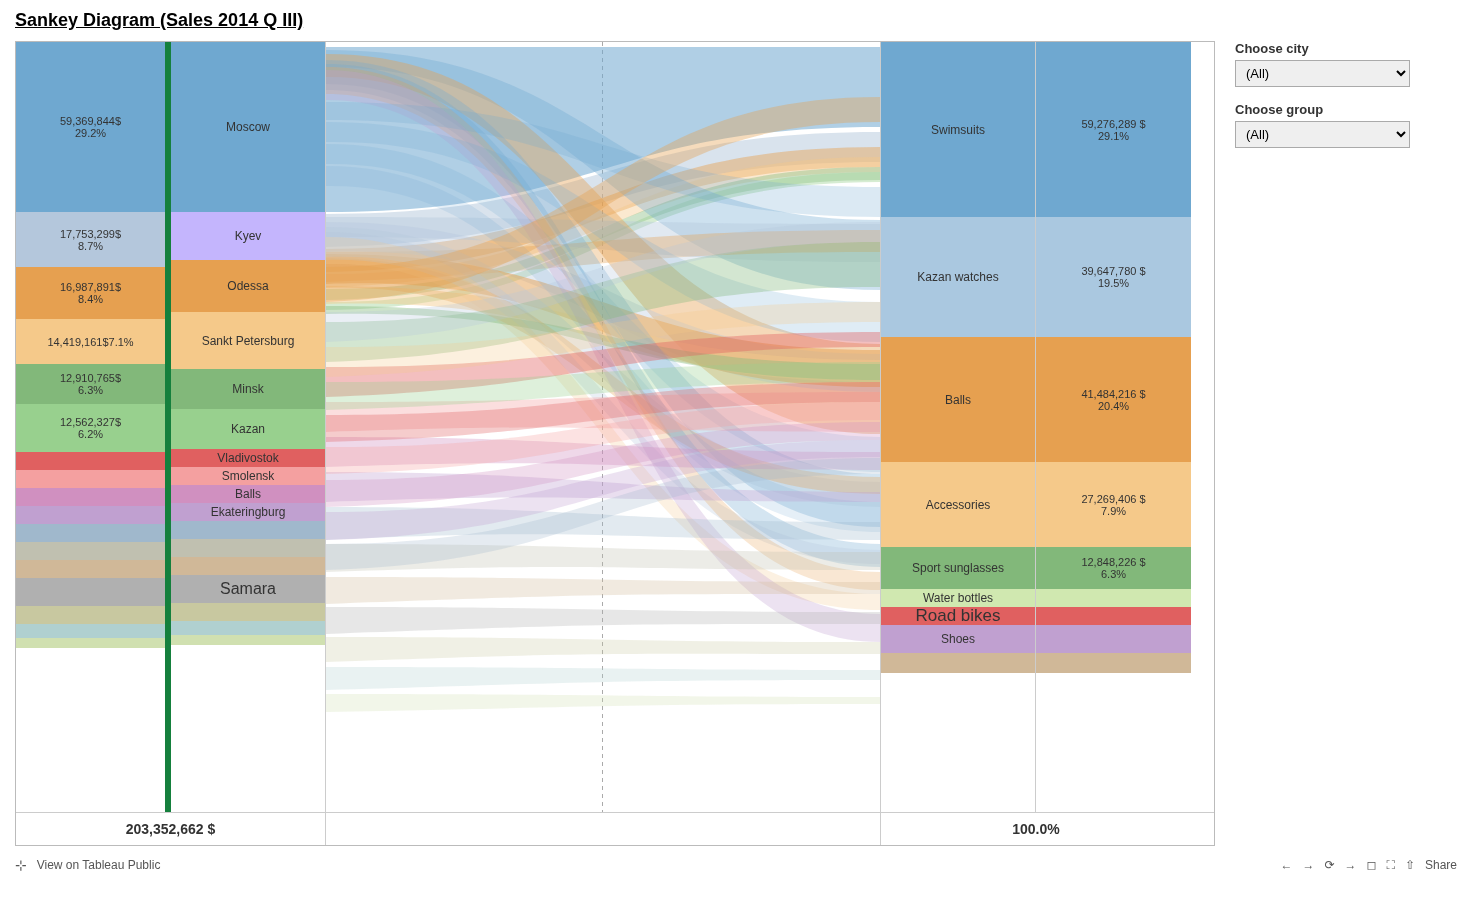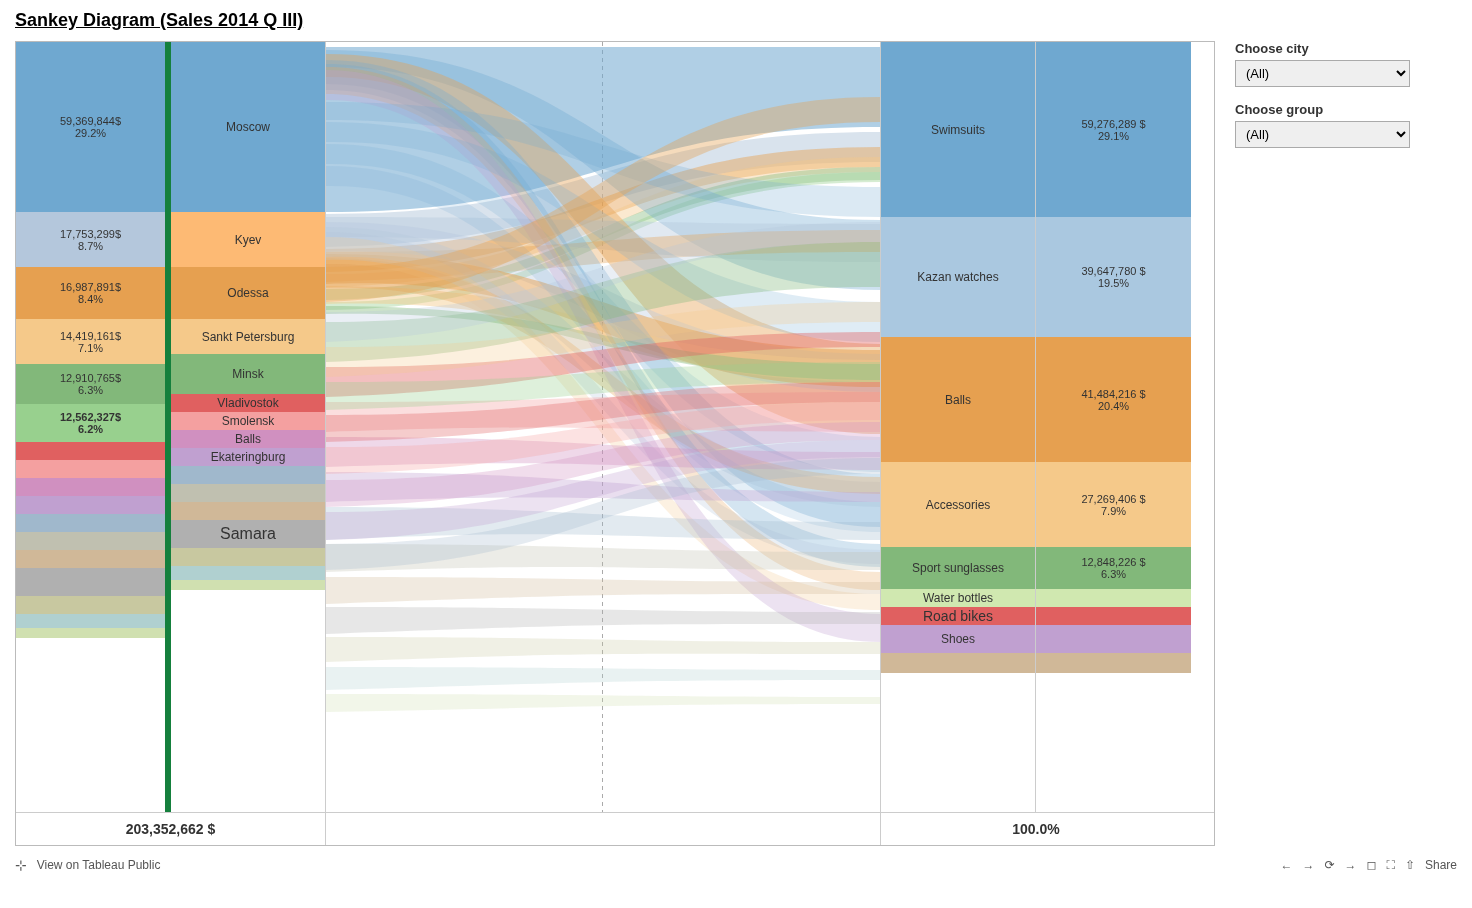--- a/index.html
+++ b/index.html
@@ -32,51 +32,52 @@
               <span>29.2%</span>
             </div>
             <div style="height: 55px; background: rgb(180, 199, 220); display: flex; flex-direction: column; align-items: center; justify-content: center; font-size: 11px; padding: 2px;">
               <span>17,753,299$</span>
               <span>8.7%</span>
             </div>
             <div style="height: 52px; background: rgb(230, 160, 80); display: flex; flex-direction: column; align-items: center; justify-content: center; font-size: 11px; padding: 2px;">
               <span>16,987,891$</span>
               <span>8.4%</span>
             </div>
-            <div style="height: 45px; background: rgb(245, 201, 138); display: flex; flex-direction: column; align-items: center; justify-content: center; font-size: 11px; padding: 2px;">
+            <div style="height: 45px; background: rgb(245, 201, 138); display: flex; flex-direction: row; align-items: center; justify-content: center; font-size: 11px; padding: 2px;">
               <span>14,419,161$</span>
               <span>7.1%</span>
             </div>
             <div style="height: 40px; background: rgb(130, 184, 122); display: flex; flex-direction: column; align-items: center; justify-content: center; font-size: 11px; padding: 2px;">
               <span>12,910,765$</span>
               <span>6.3%</span>
             </div>
-            <div style="height: 38px; background: rgb(152, 208, 142); display: flex; flex-direction: column; align-items: center; justify-content: center; font-size: 11px; padding: 2px; font-weight: bold;">
+            <div style="height: 48px; background: rgb(152, 208, 142); display: flex; flex-direction: column; align-items: center; justify-content: center; font-size: 11px; padding: 2px;">
               <span>12,562,327$</span>
               <span>6.2%</span>
             </div>
             <div style="height: 18px; background: rgb(224, 96, 96); display: flex; flex-direction: column; align-items: center; justify-content: center; font-size: 11px; padding: 2px;"></div>
             <div style="height: 18px; background: rgb(244, 160, 160); display: flex; flex-direction: column; align-items: center; justify-content: center; font-size: 11px; padding: 2px;"></div>
             <div style="height: 18px; background: rgb(208, 144, 192); display: flex; flex-direction: column; align-items: center; justify-content: center; font-size: 11px; padding: 2px;"></div>
             <div style="height: 18px; background: rgb(192, 160, 208); display: flex; flex-direction: column; align-items: center; justify-content: center; font-size: 11px; padding: 2px;"></div>
             <div style="height: 18px; background: rgb(160, 184, 204); display: flex; flex-direction: column; align-items: center; justify-content: center; font-size: 11px; padding: 2px;"></div>
             <div style="height: 18px; background: rgb(192, 192, 176); display: flex; flex-direction: column; align-items: center; justify-content: center; font-size: 11px; padding: 2px;"></div>
             <div style="height: 18px; background: rgb(208, 184, 152); display: flex; flex-direction: column; align-items: center; justify-content: center; font-size: 11px; padding: 2px;"></div>
             <div style="height: 28px; background: rgb(176, 176, 176); display: flex; flex-direction: column; align-items: center; justify-content: center; font-size: 11px; padding: 2px;"></div>
             <div style="height: 18px; background: rgb(200, 200, 160); display: flex; flex-direction: column; align-items: center; justify-content: center; font-size: 11px; padding: 2px;"></div>
             <div style="height: 14px; background: rgb(176, 208, 208); display: flex; flex-direction: column; align-items: center; justify-content: center; font-size: 11px; padding: 2px;"></div>
             <div style="height: 10px; background: rgb(208, 224, 176); display: flex; flex-direction: column; align-items: center; justify-content: center; font-size: 11px; padding: 2px;"></div>
           </div>
 
         <div style="width:155px; border-right:1px solid #ccc; display:flex; flex-direction:column;" id="city-col">
             <div style="height: 170px; background: rgb(111, 168, 208); display: flex; align-items: center; justify-content: center; font-size: 12px; padding: 2px; text-align: center;">Moscow</div>
-            <div style="height: 55px; background: #fdba74; display: flex; align-items: center; justify-content: center; font-size: 12px; padding: 2px; text-align: center;">Kyev</div>
+            <div style="height: 48px; background: #c4b5fd; display: flex; align-items: center; justify-content: center; font-size: 12px; padding: 2px; text-align: center;">Kyev</div>
             <div style="height: 52px; background: rgb(230, 160, 80); display: flex; align-items: center; justify-content: center; font-size: 12px; padding: 2px; text-align: center;">Odessa</div>
-            <div style="height: 35px; background: rgb(245, 201, 138); display: flex; align-items: center; justify-content: center; font-size: 12px; padding: 2px; text-align: center;">Sankt Petersburg</div>
+            <div style="height: 57px; background: rgb(245, 201, 138); display: flex; align-items: center; justify-content: center; font-size: 12px; padding: 2px; text-align: center;">Sankt Petersburg</div>
             <div style="height: 40px; background: rgb(130, 184, 122); display: flex; align-items: center; justify-content: center; font-size: 12px; padding: 2px; text-align: center;">Minsk</div>
+            <div style="height: 40px; background: rgb(152, 208, 142); display: flex; align-items: center; justify-content: center; font-size: 12px; padding: 2px; text-align: center;">Kazan</div>
             <div style="height: 18px; background: rgb(224, 96, 96); display: flex; align-items: center; justify-content: center; font-size: 12px; padding: 2px; text-align: center;">Vladivostok</div>
             <div style="height: 18px; background: rgb(244, 160, 160); display: flex; align-items: center; justify-content: center; font-size: 12px; padding: 2px; text-align: center;">Smolensk</div>
             <div style="height: 18px; background: rgb(208, 144, 192); display: flex; align-items: center; justify-content: center; font-size: 12px; padding: 2px; text-align: center;">Balls</div>
             <div style="height: 18px; background: rgb(192, 160, 208); display: flex; align-items: center; justify-content: center; font-size: 12px; padding: 2px; text-align: center;">Ekateringburg</div>
             <div style="height: 18px; background: rgb(160, 184, 204); display: flex; align-items: center; justify-content: center; font-size: 12px; padding: 2px; text-align: center;"></div>
             <div style="height: 18px; background: rgb(192, 192, 176); display: flex; align-items: center; justify-content: center; font-size: 12px; padding: 2px; text-align: center;"></div>
             <div style="height: 18px; background: rgb(208, 184, 152); display: flex; align-items: center; justify-content: center; font-size: 12px; padding: 2px; text-align: center;"></div>
             <div style="height: 28px; background: rgb(176, 176, 176); display: flex; align-items: center; justify-content: center; font-size: 16px; padding: 2px; text-align: center;">Samara</div>
             <div style="height: 18px; background: rgb(200, 200, 160); display: flex; align-items: center; justify-content: center; font-size: 12px; padding: 2px; text-align: center;"></div>
             <div style="height: 14px; background: rgb(176, 208, 208); display: flex; align-items: center; justify-content: center; font-size: 12px; padding: 2px; text-align: center;"></div>
@@ -148,21 +149,21 @@
           </svg>
         </div>
 
         <div style="width:155px; border-right:1px solid #ccc; display:flex; flex-direction:column;" id="cat-col">
             <div style="height: 175px; background: rgb(111, 168, 208); display: flex; align-items: center; justify-content: center; font-size: 12px; padding: 2px; text-align: center;">Swimsuits</div>
             <div style="height: 120px; background: rgb(170, 200, 224); display: flex; align-items: center; justify-content: center; font-size: 12px; padding: 2px; text-align: center;">Kazan watches</div>
             <div style="height: 125px; background: rgb(230, 160, 80); display: flex; align-items: center; justify-content: center; font-size: 12px; padding: 2px; text-align: center;">Balls</div>
             <div style="height: 85px; background: rgb(245, 201, 138); display: flex; align-items: center; justify-content: center; font-size: 12px; padding: 2px; text-align: center;">Accessories</div>
             <div style="height: 42px; background: rgb(130, 184, 122); display: flex; align-items: center; justify-content: center; font-size: 12px; padding: 2px; text-align: center;">Sport sunglasses</div>
             <div style="height: 18px; background: rgb(208, 232, 176); display: flex; align-items: center; justify-content: center; font-size: 12px; padding: 2px; text-align: center;">Water bottles</div>
-            <div style="height: 18px; background: rgb(224, 96, 96); display: flex; align-items: center; justify-content: center; font-size: 14px; padding: 2px; text-align: center;">Road bikes</div>
+            <div style="height: 18px; background: rgb(224, 96, 96); display: flex; align-items: center; justify-content: center; font-size: 17px; padding: 2px; text-align: center;">Road bikes</div>
             <div style="height: 28px; background: rgb(192, 160, 208); display: flex; align-items: center; justify-content: center; font-size: 12px; padding: 2px; text-align: center;">Shoes</div>
             <div style="height: 20px; background: rgb(208, 184, 152); display: flex; align-items: center; justify-content: center; font-size: 12px; padding: 2px; text-align: center;"></div>
           </div>
 
         <div style="width:155px; display:flex; flex-direction:column;" id="amt-col">
             <div style="height: 175px; background: rgb(111, 168, 208); display: flex; flex-direction: column; align-items: center; justify-content: center; font-size: 11px; padding: 2px;">
               <span>59,276,289 $</span>
               <span>29.1%</span>
             </div>
             <div style="height: 120px; background: rgb(170, 200, 224); display: flex; flex-direction: column; align-items: center; justify-content: center; font-size: 11px; padding: 2px;">

